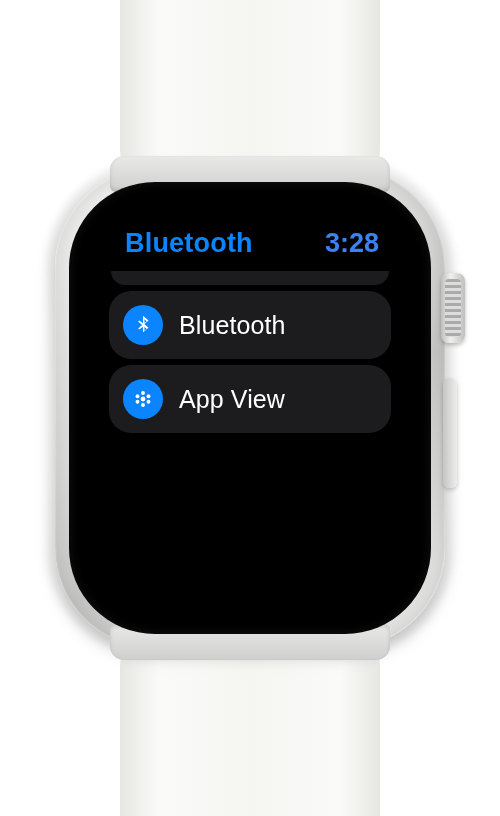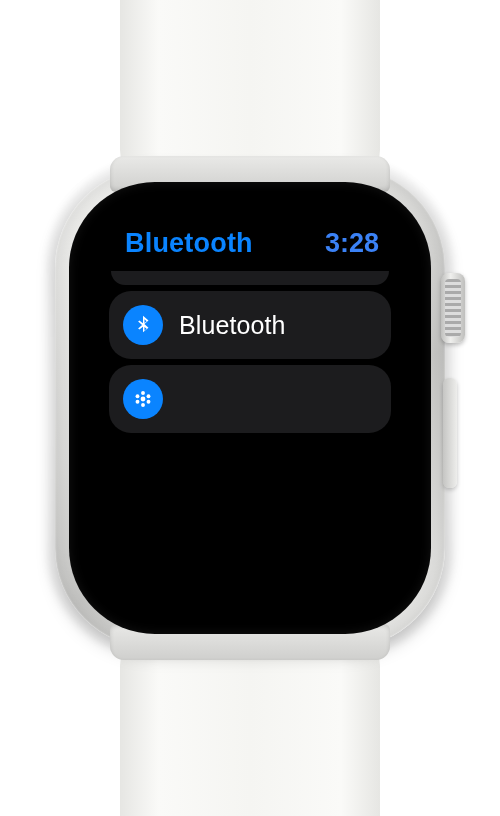--- a/index.html
+++ b/index.html
@@ -222,20 +222,21 @@
               <svg viewBox="0 0 24 24">
                 <circle cx="12" cy="12" r="2.6"></circle>
                 <circle cx="6" cy="9" r="2.1"></circle>
                 <circle cx="18" cy="9" r="2.1"></circle>
                 <circle cx="6" cy="15" r="2.1"></circle>
                 <circle cx="18" cy="15" r="2.1"></circle>
                 <circle cx="12" cy="5.5" r="2.1"></circle>
                 <circle cx="12" cy="18.5" r="2.1"></circle>
               </svg>
             </span>
+            <span class="label">App View</span>
           </div>
 
 
         </div>
       </div>
     </div>
   </div>
 </div>
 
 </body></html>

